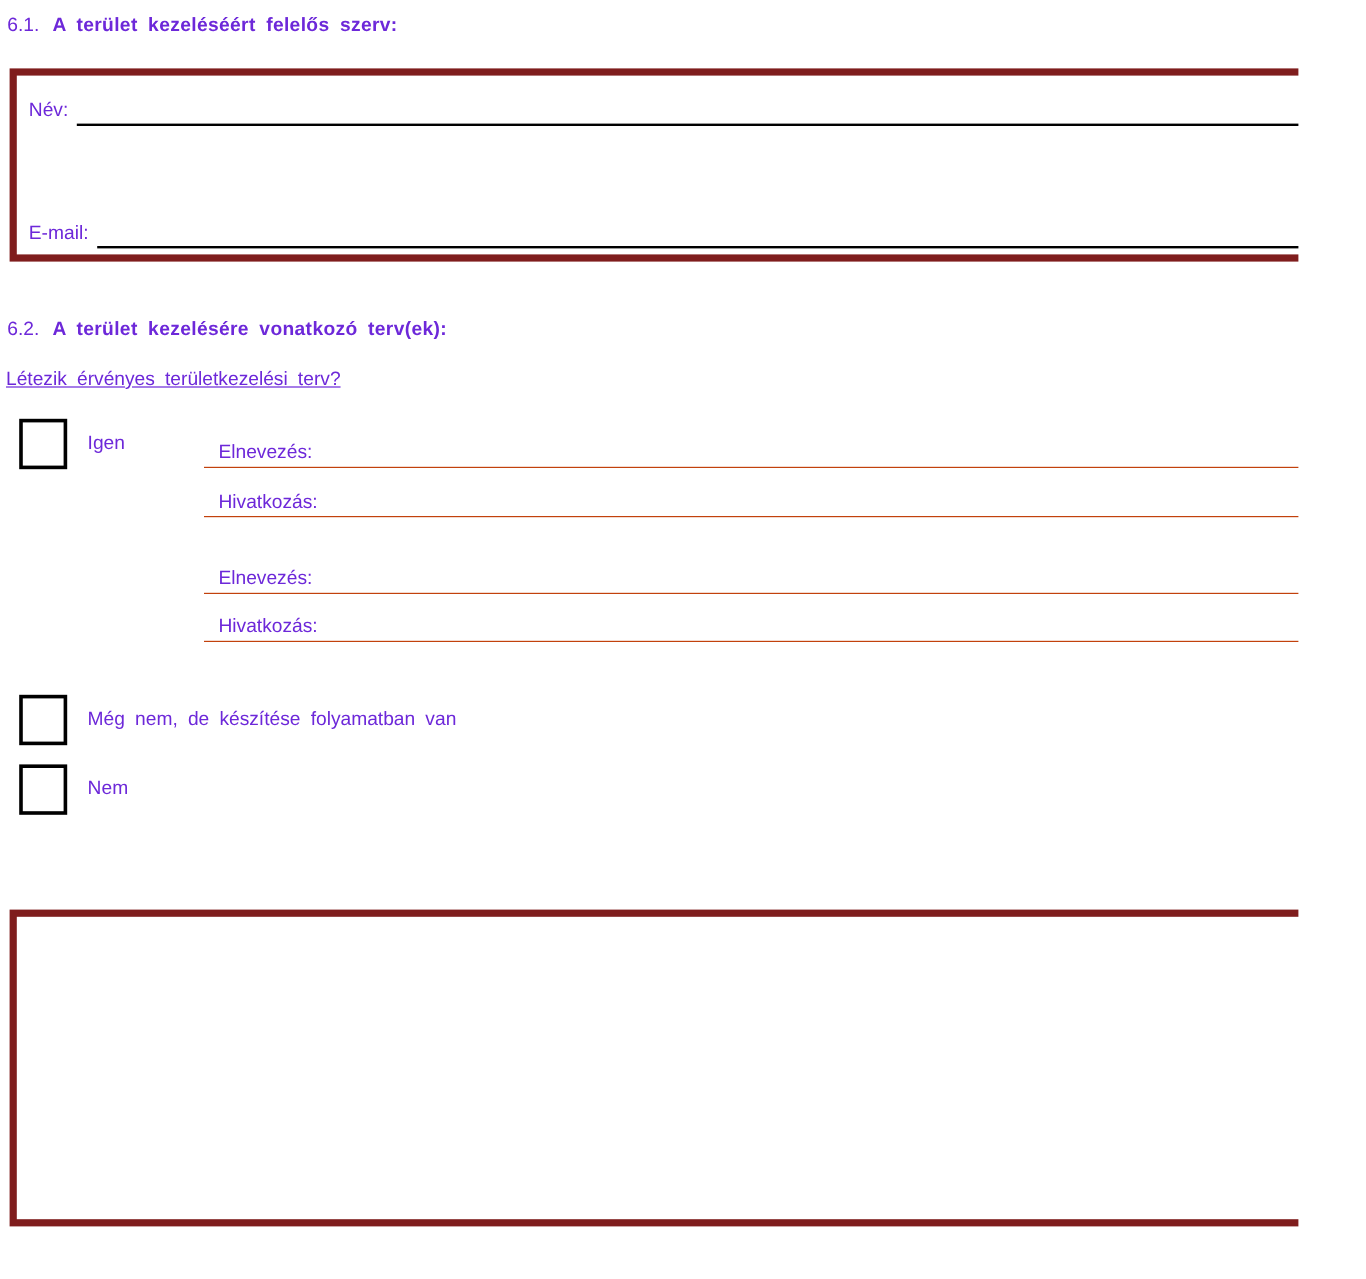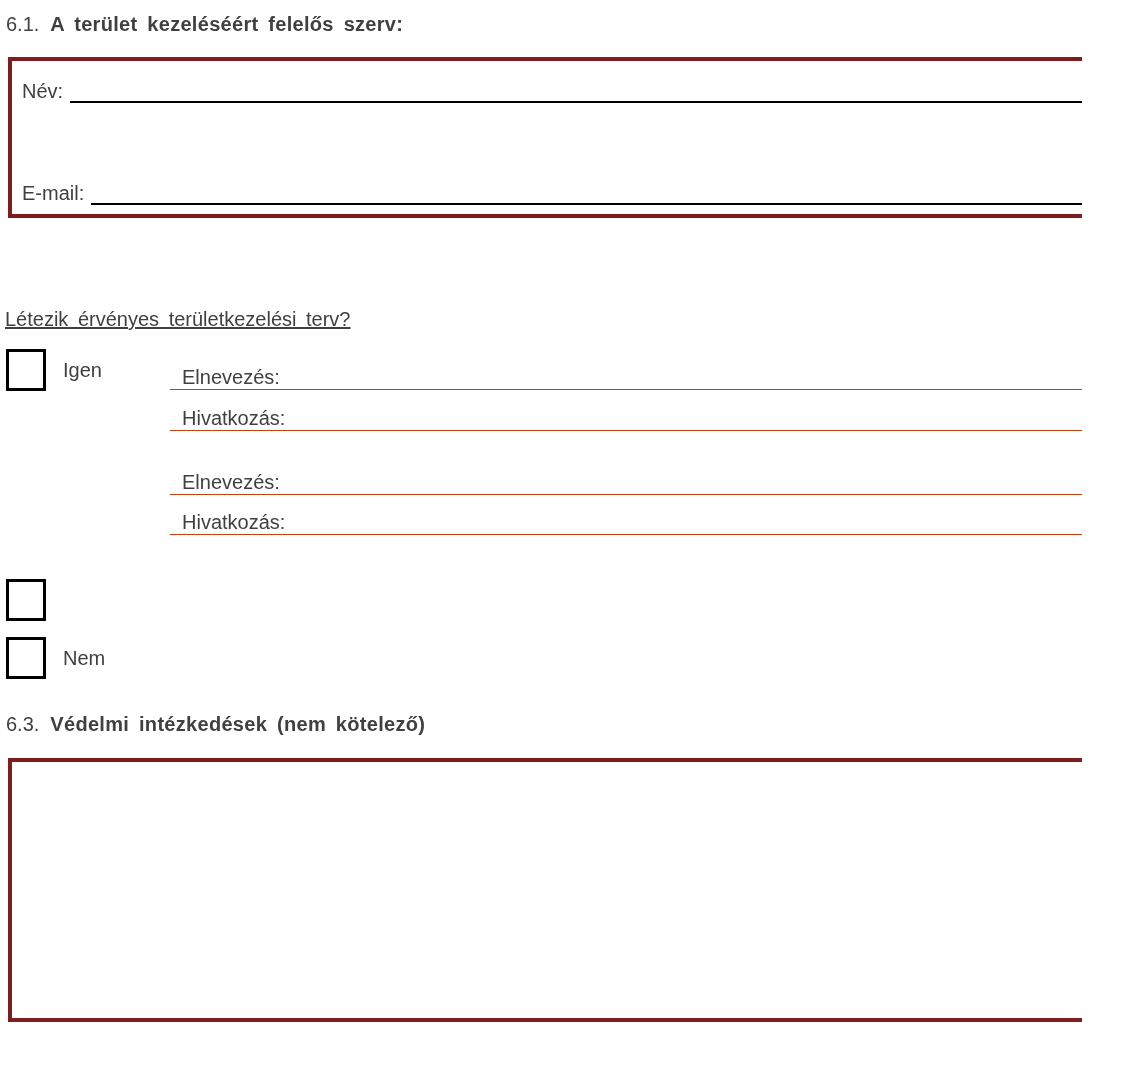--- a/index.html
+++ b/index.html
@@ -6,43 +6,43 @@
     margin: 0;
     padding: 0;
     background: #ffffff;
   }
   .page {
     position: relative;
     width: 1082px;
     height: 1066px;
     background: #ffffff;
     font-family: "Liberation Sans", sans-serif;
-    font-size: 20px;
-    color: #404040;
+    font-size: 16px;
+    color: #6d28d9;
     overflow: hidden;
   }
   .heading {
     position: absolute;
     left: 6px;
     white-space: nowrap;
     word-spacing: 4px;
   }
   .heading .num {
     font-weight: normal;
     margin-right: 11px;
   }
   .heading .ttl {
     font-weight: bold;
     letter-spacing: 0.3px;
   }
   .box {
     position: absolute;
     left: 8px;
     width: 1124px;
-    border: 4px solid #7f1d1d;
+    border: 6px solid #7f1d1d;
     box-sizing: border-box;
     background: #ffffff;
   }
   .box1 { top: 57px;  height: 161px; }
   .box2 { top: 758px; height: 264px; }
   .field-row {
     position: absolute;
     left: 10px;
     right: 24px;
     height: 27px;
@@ -61,21 +61,21 @@
   }
   .para {
     position: absolute;
     left: 5px;
     word-spacing: 4px;
     white-space: nowrap;
     text-decoration: underline;
   }
   .checkbox-row {
     position: absolute;
-    left: 6px;
+    left: 16px;
     display: flex;
     align-items: center;
     text-align: right;
   }
   .checkbox {
     width: 34px;
     height: 36px;
     border: 3px solid #000000;
     background: #ffffff;
     flex: none;
@@ -120,20 +120,23 @@
     <div class="field-row" style="top:15px">
       <span class="flabel">Név:</span>
       <span class="fline"></span>
     </div>
     <div class="field-row" style="top:117px">
       <span class="flabel">E-mail:</span>
       <span class="fline"></span>
     </div>
   </div>
 
+  <div class="heading" style="top:266px">
+    <span class="num">6.2.</span><span class="ttl">A terület kezelésére vonatkozó terv(ek):</span>
+  </div>
 
   <div class="para" style="top:308px">Létezik érvényes területkezelési terv?</div>
 
   <div class="checkbox-row" style="top:349px">
     <span class="checkbox"></span>
     <span class="cb-label">Igen</span>
   </div>
 
   <div class="plan-field" style="top:363px">
     <span class="pf-label">Elnevezés:</span>
@@ -148,26 +151,24 @@
     <span class="pf-label">Elnevezés:</span>
     <span class="pf-value"></span>
   </div>
   <div class="plan-field" style="top:508px">
     <span class="pf-label">Hivatkozás:</span>
     <span class="pf-value"></span>
   </div>
 
   <div class="checkbox-row" style="top:579px">
     <span class="checkbox"></span>
+    <span class="cb-label">Még nem, de készítése folyamatban van</span>
   </div>
 
   <div class="checkbox-row" style="top:637px">
     <span class="checkbox"></span>
     <span class="cb-label">Nem</span>
   </div>
 
-  <div class="heading" style="top:713px">
-    <span class="num">6.3.</span><span class="ttl">Védelmi intézkedések (nem kötelező)</span>
-  </div>
 
   <div class="box box2"></div>
 
 </div>
 
 </body></html>

